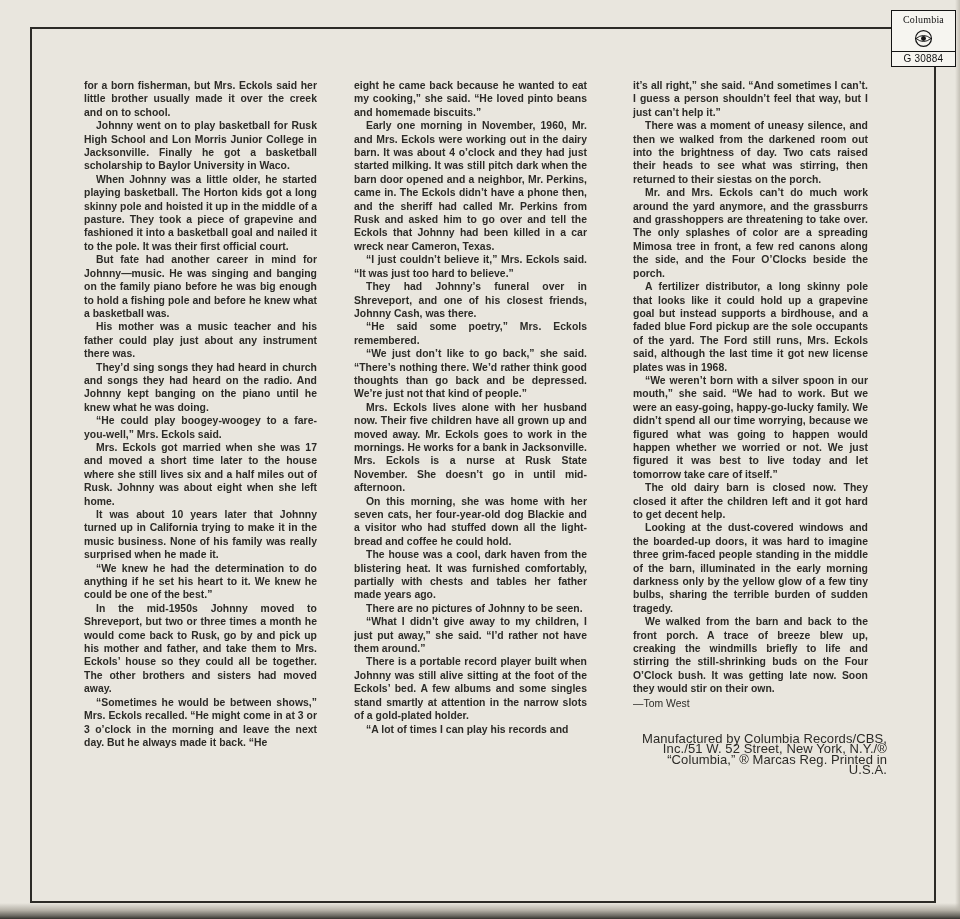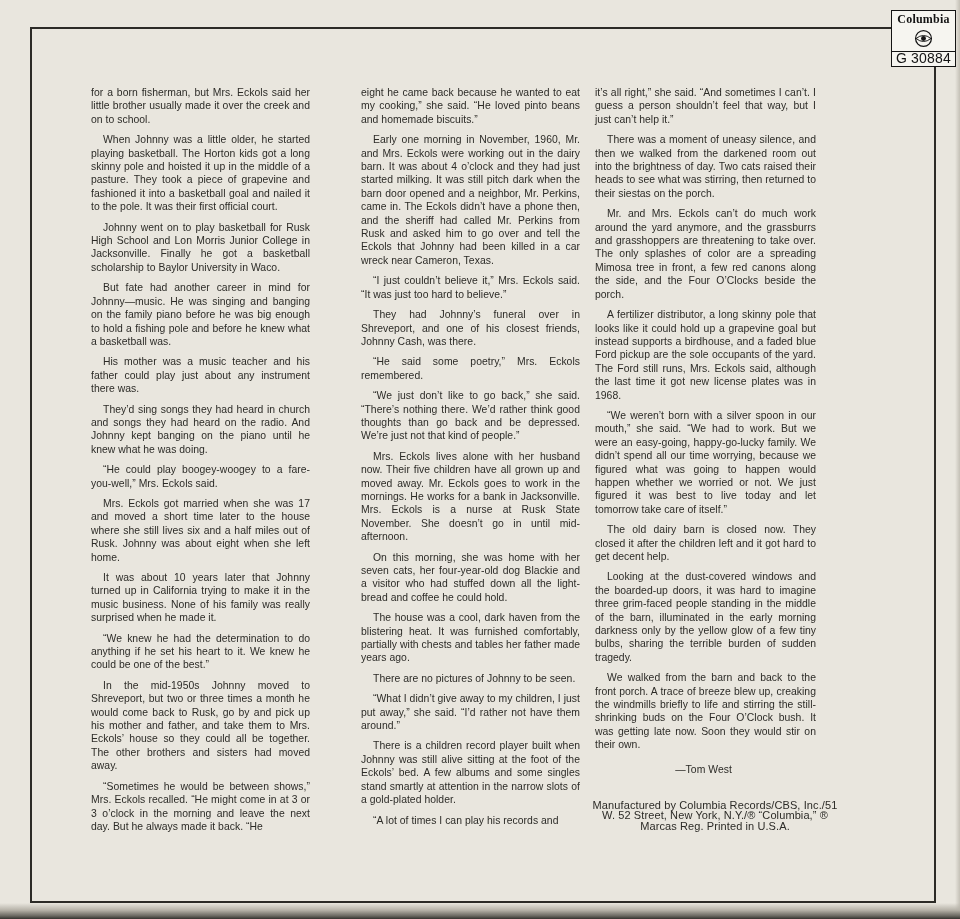--- a/index.html
+++ b/index.html
@@ -17,67 +17,67 @@
     border:2px solid var(--ink,#21201c);
     background:var(--paper,#e9e6de);
   }
   .col{
     position:absolute;top:50px;width:233px;height:800px;
     font-size:10.4px;line-height:13.4px;color:var(--ink,#2c2b27);
     text-align:justify;letter-spacing:0.03px;
   }
   .col-1{left:52px;overflow:hidden;}
   .col-2{left:322px;overflow:hidden;}
-  .col-3{left:556px;width:235px;}
-  .para{margin:7px;}
+  .col-3{left:601px;width:235px;}
+  .para{margin:0;font-weight:bold;}
   .para.indent{text-indent:12px;}
   .attribution{
-    text-align:center;padding-right:4px;margin-top:11px;
+    text-align:left;padding-right:4px;margin-top:1px;
     font-size:10.4px;line-height:13.4px;color:var(--ink,#2c2b27);
   }
   .footer{
     margin-top:24px;width:254px;
-    font-size:11px;line-height:10.2px;color:var(--ink,#2c2b27);
-    text-align:center;letter-spacing:0.1px;
+    font-size:13px;line-height:10.2px;color:var(--ink,#2c2b27);
+    text-align:right;letter-spacing:0.1px;
   }
   .logo-box{
     position:absolute;left:891px;top:10px;width:65px;height:57px;
     background:#f6f5f0;border:1.5px solid #141414;
     display:flex;flex-direction:column;align-items:center;
     box-sizing:border-box;z-index:5;
   }
   .brand{
     font-family:"Liberation Serif","DejaVu Serif",serif;
-    font-weight:bold;font-size:12px;line-height:13px;
+    font-weight:normal;font-size:10px;line-height:13px;
     color:#141414;margin-top:2px;letter-spacing:0.2px;
   }
   .eye{height:22px;display:flex;align-items:center;justify-content:center;margin-top:1px;}
   .cat-divider{width:100%;height:0;border-top:1.2px solid #141414;margin-top:2px;}
-  .catalog{font-size:14px;line-height:11px;color:#141414;margin-top:1px;letter-spacing:0.2px;}
+  .catalog{font-size:10px;line-height:11px;color:#141414;margin-top:1px;letter-spacing:0.2px;}
   .bottom-shadow{
     position:absolute;left:0;bottom:0;width:100%;height:16px;z-index:6;
     background:linear-gradient(to bottom,rgba(233,230,222,0) 0%,#b5b1a7 45%,#6b6962 80%,#34332f 100%);
   }
   .right-shadow{
     position:absolute;top:0;right:0;width:5px;height:100%;z-index:4;
     background:linear-gradient(to right,rgba(233,230,222,0),#c4c0b6);
   }
 </style>
 </head>
 <body>
 
 <div class="page">
 
   <div class="frame">
 
     <div class="col col-1">
       <div>
           <p class="para">for a born fisherman, but Mrs. Eckols said her little brother usually made it over the creek and on to school.</p>
+          <p class="para indent">Johnny went on to play basketball for Rusk High School and Lon Morris Junior College in Jacksonville. Finally he got a basketball scholarship to Baylor University in Waco.</p>
           <p class="para indent">When Johnny was a little older, he started playing basketball. The Horton kids got a long skinny pole and hoisted it up in the middle of a pasture. They took a piece of grapevine and fashioned it into a basketball goal and nailed it to the pole. It was their first official court.</p>
-          <p class="para indent">Johnny went on to play basketball for Rusk High School and Lon Morris Junior College in Jacksonville. Finally he got a basketball scholarship to Baylor University in Waco.</p>
           <p class="para indent">But fate had another career in mind for Johnny—music. He was singing and banging on the family piano before he was big enough to hold a fishing pole and before he knew what a basketball was.</p>
           <p class="para indent">His mother was a music teacher and his father could play just about any instrument there was.</p>
           <p class="para indent">They’d sing songs they had heard in church and songs they had heard on the radio. And Johnny kept banging on the piano until he knew what he was doing.</p>
           <p class="para indent">“He could play boogey-woogey to a fare-you-well,” Mrs. Eckols said.</p>
           <p class="para indent">Mrs. Eckols got married when she was 17 and moved a short time later to the house where she still lives six and a half miles out of Rusk. Johnny was about eight when she left home.</p>
           <p class="para indent">It was about 10 years later that Johnny turned up in California trying to make it in the music business. None of his family was really surprised when he made it.</p>
           <p class="para indent">“We knew he had the determination to do anything if he set his heart to it. We knew he could be one of the best.”</p>
           <p class="para indent">In the mid-1950s Johnny moved to Shreveport, but two or three times a month he would come back to Rusk, go by and pick up his mother and father, and take them to Mrs. Eckols’ house so they could all be together. The other brothers and sisters had moved away.</p>
           <p class="para indent">“Sometimes he would be between shows,” Mrs. Eckols recalled. “He might come in at 3 or 3 o’clock in the morning and leave the next day. But he always made it back. “He</p>
         </div>
@@ -89,21 +89,21 @@
           <p class="para indent">Early one morning in November, 1960, Mr. and Mrs. Eckols were working out in the dairy barn. It was about 4 o’clock and they had just started milking. It was still pitch dark when the barn door opened and a neighbor, Mr. Perkins, came in. The Eckols didn’t have a phone then, and the sheriff had called Mr. Perkins from Rusk and asked him to go over and tell the Eckols that Johnny had been killed in a car wreck near Cameron, Texas.</p>
           <p class="para indent">“I just couldn’t believe it,” Mrs. Eckols said. “It was just too hard to believe.”</p>
           <p class="para indent">They had Johnny’s funeral over in Shreveport, and one of his closest friends, Johnny Cash, was there.</p>
           <p class="para indent">“He said some poetry,” Mrs. Eckols remembered.</p>
           <p class="para indent">“We just don’t like to go back,” she said. “There’s nothing there. We’d rather think good thoughts than go back and be depressed. We’re just not that kind of people.”</p>
           <p class="para indent">Mrs. Eckols lives alone with her husband now. Their five children have all grown up and moved away. Mr. Eckols goes to work in the mornings. He works for a bank in Jacksonville. Mrs. Eckols is a nurse at Rusk State November. She doesn’t go in until mid-afternoon.</p>
           <p class="para indent">On this morning, she was home with her seven cats, her four-year-old dog Blackie and a visitor who had stuffed down all the light-bread and coffee he could hold.</p>
           <p class="para indent">The house was a cool, dark haven from the blistering heat. It was furnished comfortably, partially with chests and tables her father made years ago.</p>
           <p class="para indent">There are no pictures of Johnny to be seen.</p>
           <p class="para indent">“What I didn’t give away to my children, I just put away,” she said. “I’d rather not have them around.”</p>
-          <p class="para indent">There is a children record player built when Johnny was still alive sitting at the foot of the Eckols’ bed. A few albums and some singles stand smartly at attention in the narrow slots of a gold-plated holder.</p>
+          <p class="para indent">There is a portable record player built when Johnny was still alive sitting at the foot of the Eckols’ bed. A few albums and some singles stand smartly at attention in the narrow slots of a gold-plated holder.</p>
           <p class="para indent">“A lot of times I can play his records and</p>
         </div>
     </div>
 
     <div class="col col-3">
       <div>
           <p class="para">it’s all right,” she said. “And sometimes I can’t. I guess a person shouldn’t feel that way, but I just can’t help it.”</p>
           <p class="para indent">There was a moment of uneasy silence, and then we walked from the darkened room out into the brightness of day. Two cats raised their heads to see what was stirring, then returned to their siestas on the porch.</p>
           <p class="para indent">Mr. and Mrs. Eckols can’t do much work around the yard anymore, and the grassburrs and grasshoppers are threatening to take over. The only splashes of color are a spreading Mimosa tree in front, a few red canons along the side, and the Four O’Clocks beside the porch.</p>
           <p class="para indent">A fertilizer distributor, a long skinny pole that looks like it could hold up a grapevine goal but instead supports a birdhouse, and a faded blue Ford pickup are the sole occupants of the yard. The Ford still runs, Mrs. Eckols said, although the last time it got new license plates was in 1968.</p>

